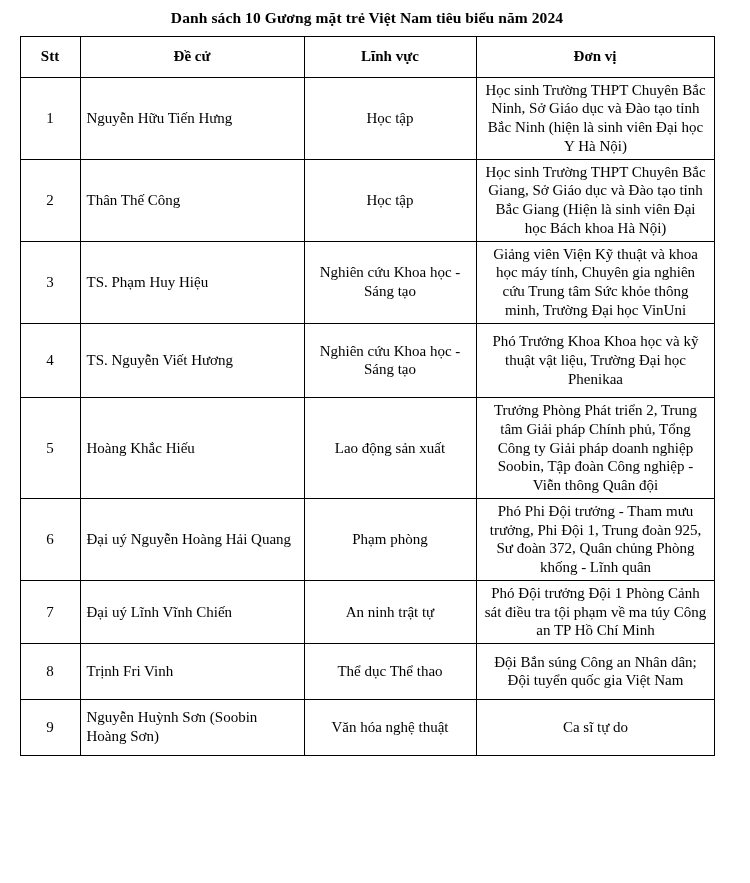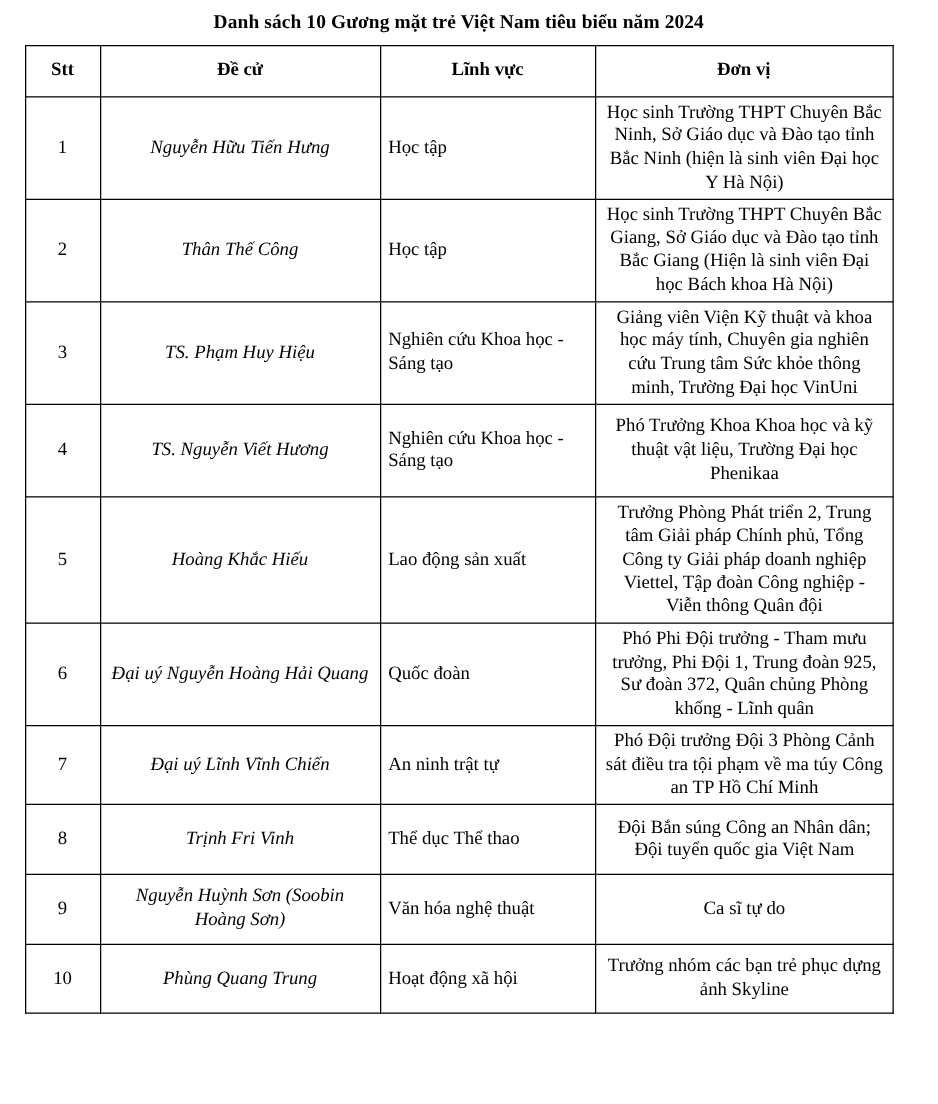--- a/index.html
+++ b/index.html
@@ -51,25 +51,25 @@
   col.c-stt { width: 60px; }
   col.c-name { width: 224px; }
   col.c-field { width: 172px; }
   col.c-unit { width: 238px; }
 
   td.stt {
     text-align: center;
     font-size: 15px;
   }
   td.name {
-    text-align: center;
+    text-align: left;
     padding: 3px 6px;
-    font-style: italic;
   }
   td.field {
+    text-align: center;
     padding: 18px 6px;
   }
   td.unit {
     text-align: center;
     padding: 3px 7px 3px 8px;
   }
 </style>
 </head>
 <body>
 
@@ -114,48 +114,42 @@
       <tr>
         <td class="stt">4</td>
         <td class="name">TS. Nguyễn Viết Hương</td>
         <td class="field">Nghiên cứu Khoa học -Sáng tạo</td>
         <td class="unit">Phó Trưởng Khoa Khoa học và kỹ thuật vật liệu, Trường Đại học Phenikaa</td>
       </tr>
       <tr>
         <td class="stt">5</td>
         <td class="name">Hoàng Khắc Hiếu</td>
         <td class="field">Lao động sản xuất</td>
-        <td class="unit">Trưởng Phòng Phát triển 2, Trung tâm Giải pháp Chính phủ, Tổng Công ty Giải pháp doanh nghiệp Viettel, Tập đoàn Công nghiệp - Viễn thông Quân đội</td>
+        <td class="unit">Trưởng Phòng Phát triển 2, Trung tâm Giải pháp Chính phủ, Tổng Công ty Giải pháp doanh nghiệp Soobin, Tập đoàn Công nghiệp - Viễn thông Quân đội</td>
       </tr>
       <tr>
         <td class="stt">6</td>
         <td class="name">Đại uý Nguyễn Hoàng Hải Quang</td>
-        <td class="field">Quốc đoàn</td>
+        <td class="field">Phạm phòng</td>
         <td class="unit">Phó Phi Đội trưởng - Tham mưu trưởng, Phi Đội 1, Trung đoàn 925, Sư đoàn 372, Quân chủng Phòng khống - Lĩnh quân</td>
       </tr>
       <tr>
         <td class="stt">7</td>
         <td class="name">Đại uý Lĩnh Vĩnh Chiến</td>
         <td class="field">An ninh trật tự</td>
-        <td class="unit">Phó Đội trưởng Đội 3 Phòng Cảnh sát điều tra tội phạm về ma túy Công an TP Hồ Chí Minh</td>
+        <td class="unit">Phó Đội trưởng Đội 1 Phòng Cảnh sát điều tra tội phạm về ma túy Công an TP Hồ Chí Minh</td>
       </tr>
       <tr>
         <td class="stt">8</td>
         <td class="name">Trịnh Fri Vinh</td>
         <td class="field">Thể dục Thể thao</td>
         <td class="unit">Đội Bắn súng Công an Nhân dân; Đội tuyển quốc gia Việt Nam</td>
       </tr>
       <tr>
         <td class="stt">9</td>
         <td class="name">Nguyễn Huỳnh Sơn (Soobin Hoàng Sơn)</td>
         <td class="field">Văn hóa nghệ thuật</td>
         <td class="unit">Ca sĩ tự do</td>
       </tr>
-      <tr>
-        <td class="stt">10</td>
-        <td class="name">Phùng Quang Trung</td>
-        <td class="field">Hoạt động xã hội</td>
-        <td class="unit">Trưởng nhóm các bạn trẻ phục dựng ảnh Skyline</td>
-      </tr>
     </tbody>
   </table>
 
 </div>
 
 </body></html>

